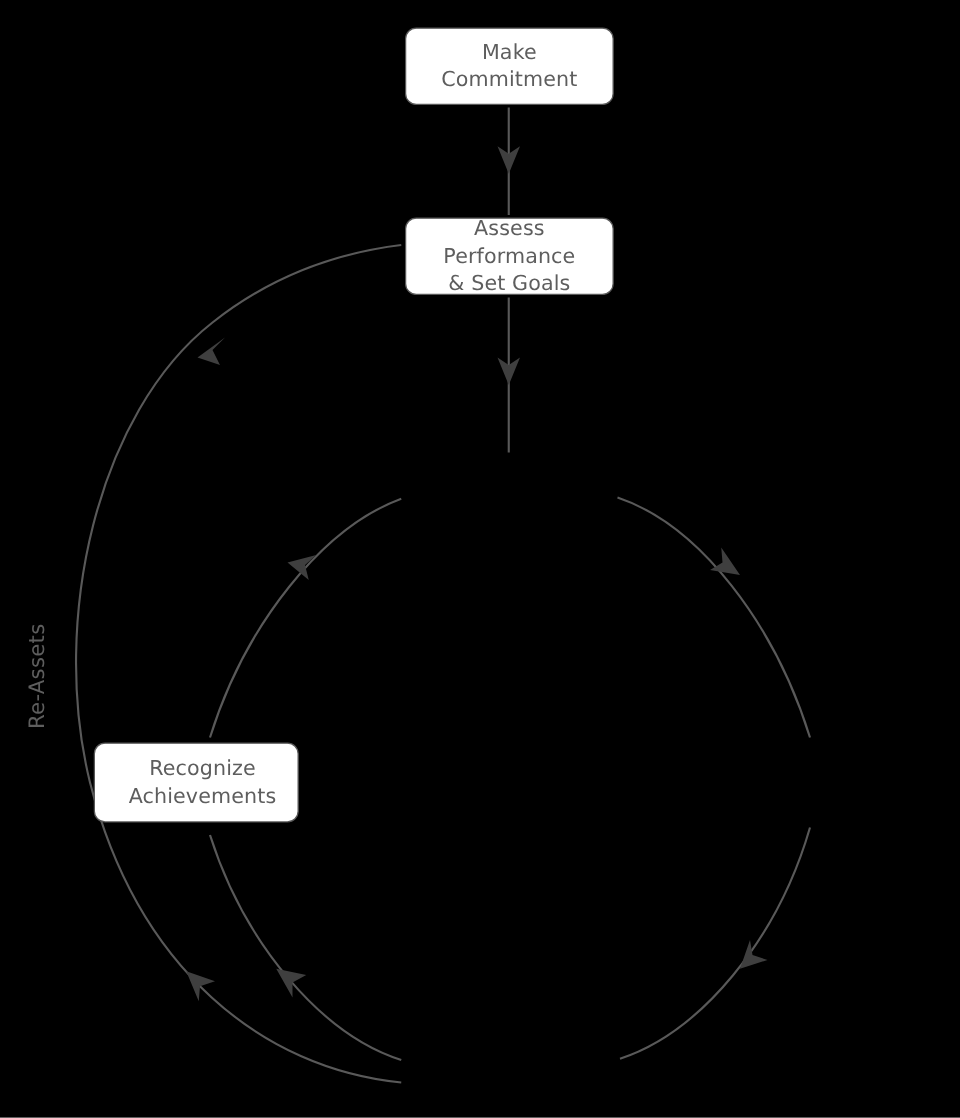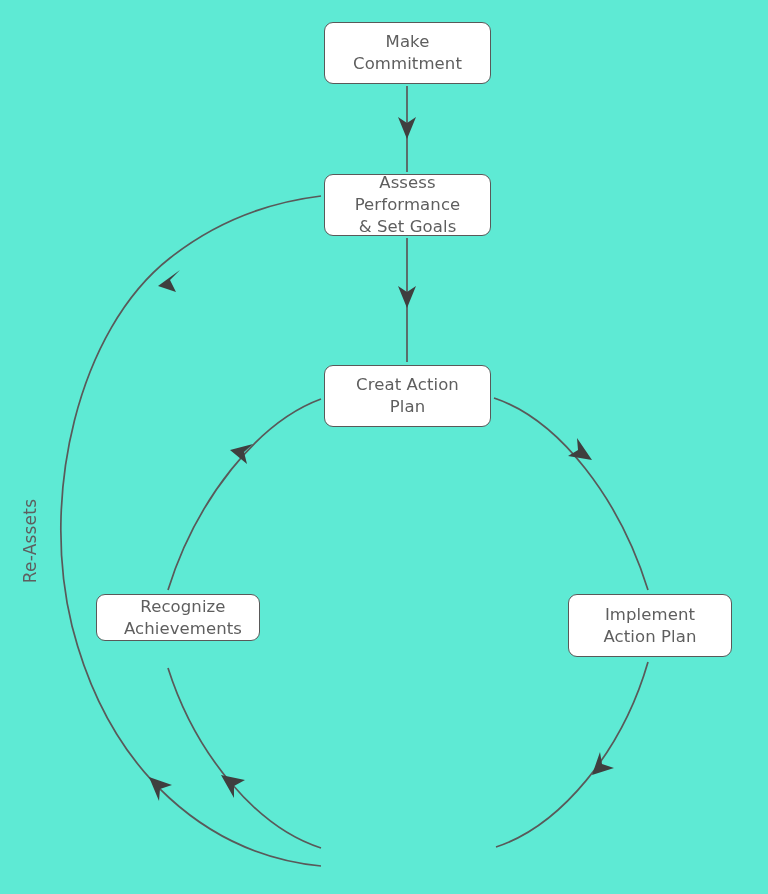--- a/index.html
+++ b/index.html
@@ -10,21 +10,21 @@
   body {
     width: 768px;
     height: 894px;
     font-family: "DejaVu Sans", sans-serif;
     overflow: hidden;
   }
   #diagram-root {
     position: relative;
     width: 768px;
     height: 894px;
-    background: #5eead4;
+    background: #000000;
   }
   #diagram-svg {
     position: absolute;
     left: 0;
     top: 0;
     width: 768px;
     height: 894px;
   }
   .node-box {
     position: absolute;
@@ -113,31 +113,23 @@
   <div class="node-box" style="left:324px; top:22px; width:167px; height:62px;">
     <span>Make
 Commitment</span>
   </div>
 
   <div class="node-box" style="left:324px; top:174px; width:167px; height:62px;justify-content:center;">
     <span>Assess Performance
 &amp; Set Goals</span>
   </div>
 
-  <div class="node-box" style="left:324px; top:365px; width:167px; height:62px;">
-    <span>Creat Action
-Plan</span>
-  </div>
-
-  <div class="node-box" style="left:568px; top:594px; width:164px; height:63px;">
-    <span>Implement
-Action Plan</span>
-  </div>
 
 
-  <div class="node-box" style="left:96px; top:594px; width:164px; height:47px;padding-left:10px;">
+
+  <div class="node-box" style="left:75px; top:594px; width:164px; height:64px;padding-left:10px;">
     <span>Recognize
 Achievements</span>
   </div>
 
   <div class="edge-label" id="label-re-assets">Re-Assets</div>
 
 </div>
 
 </body></html>

